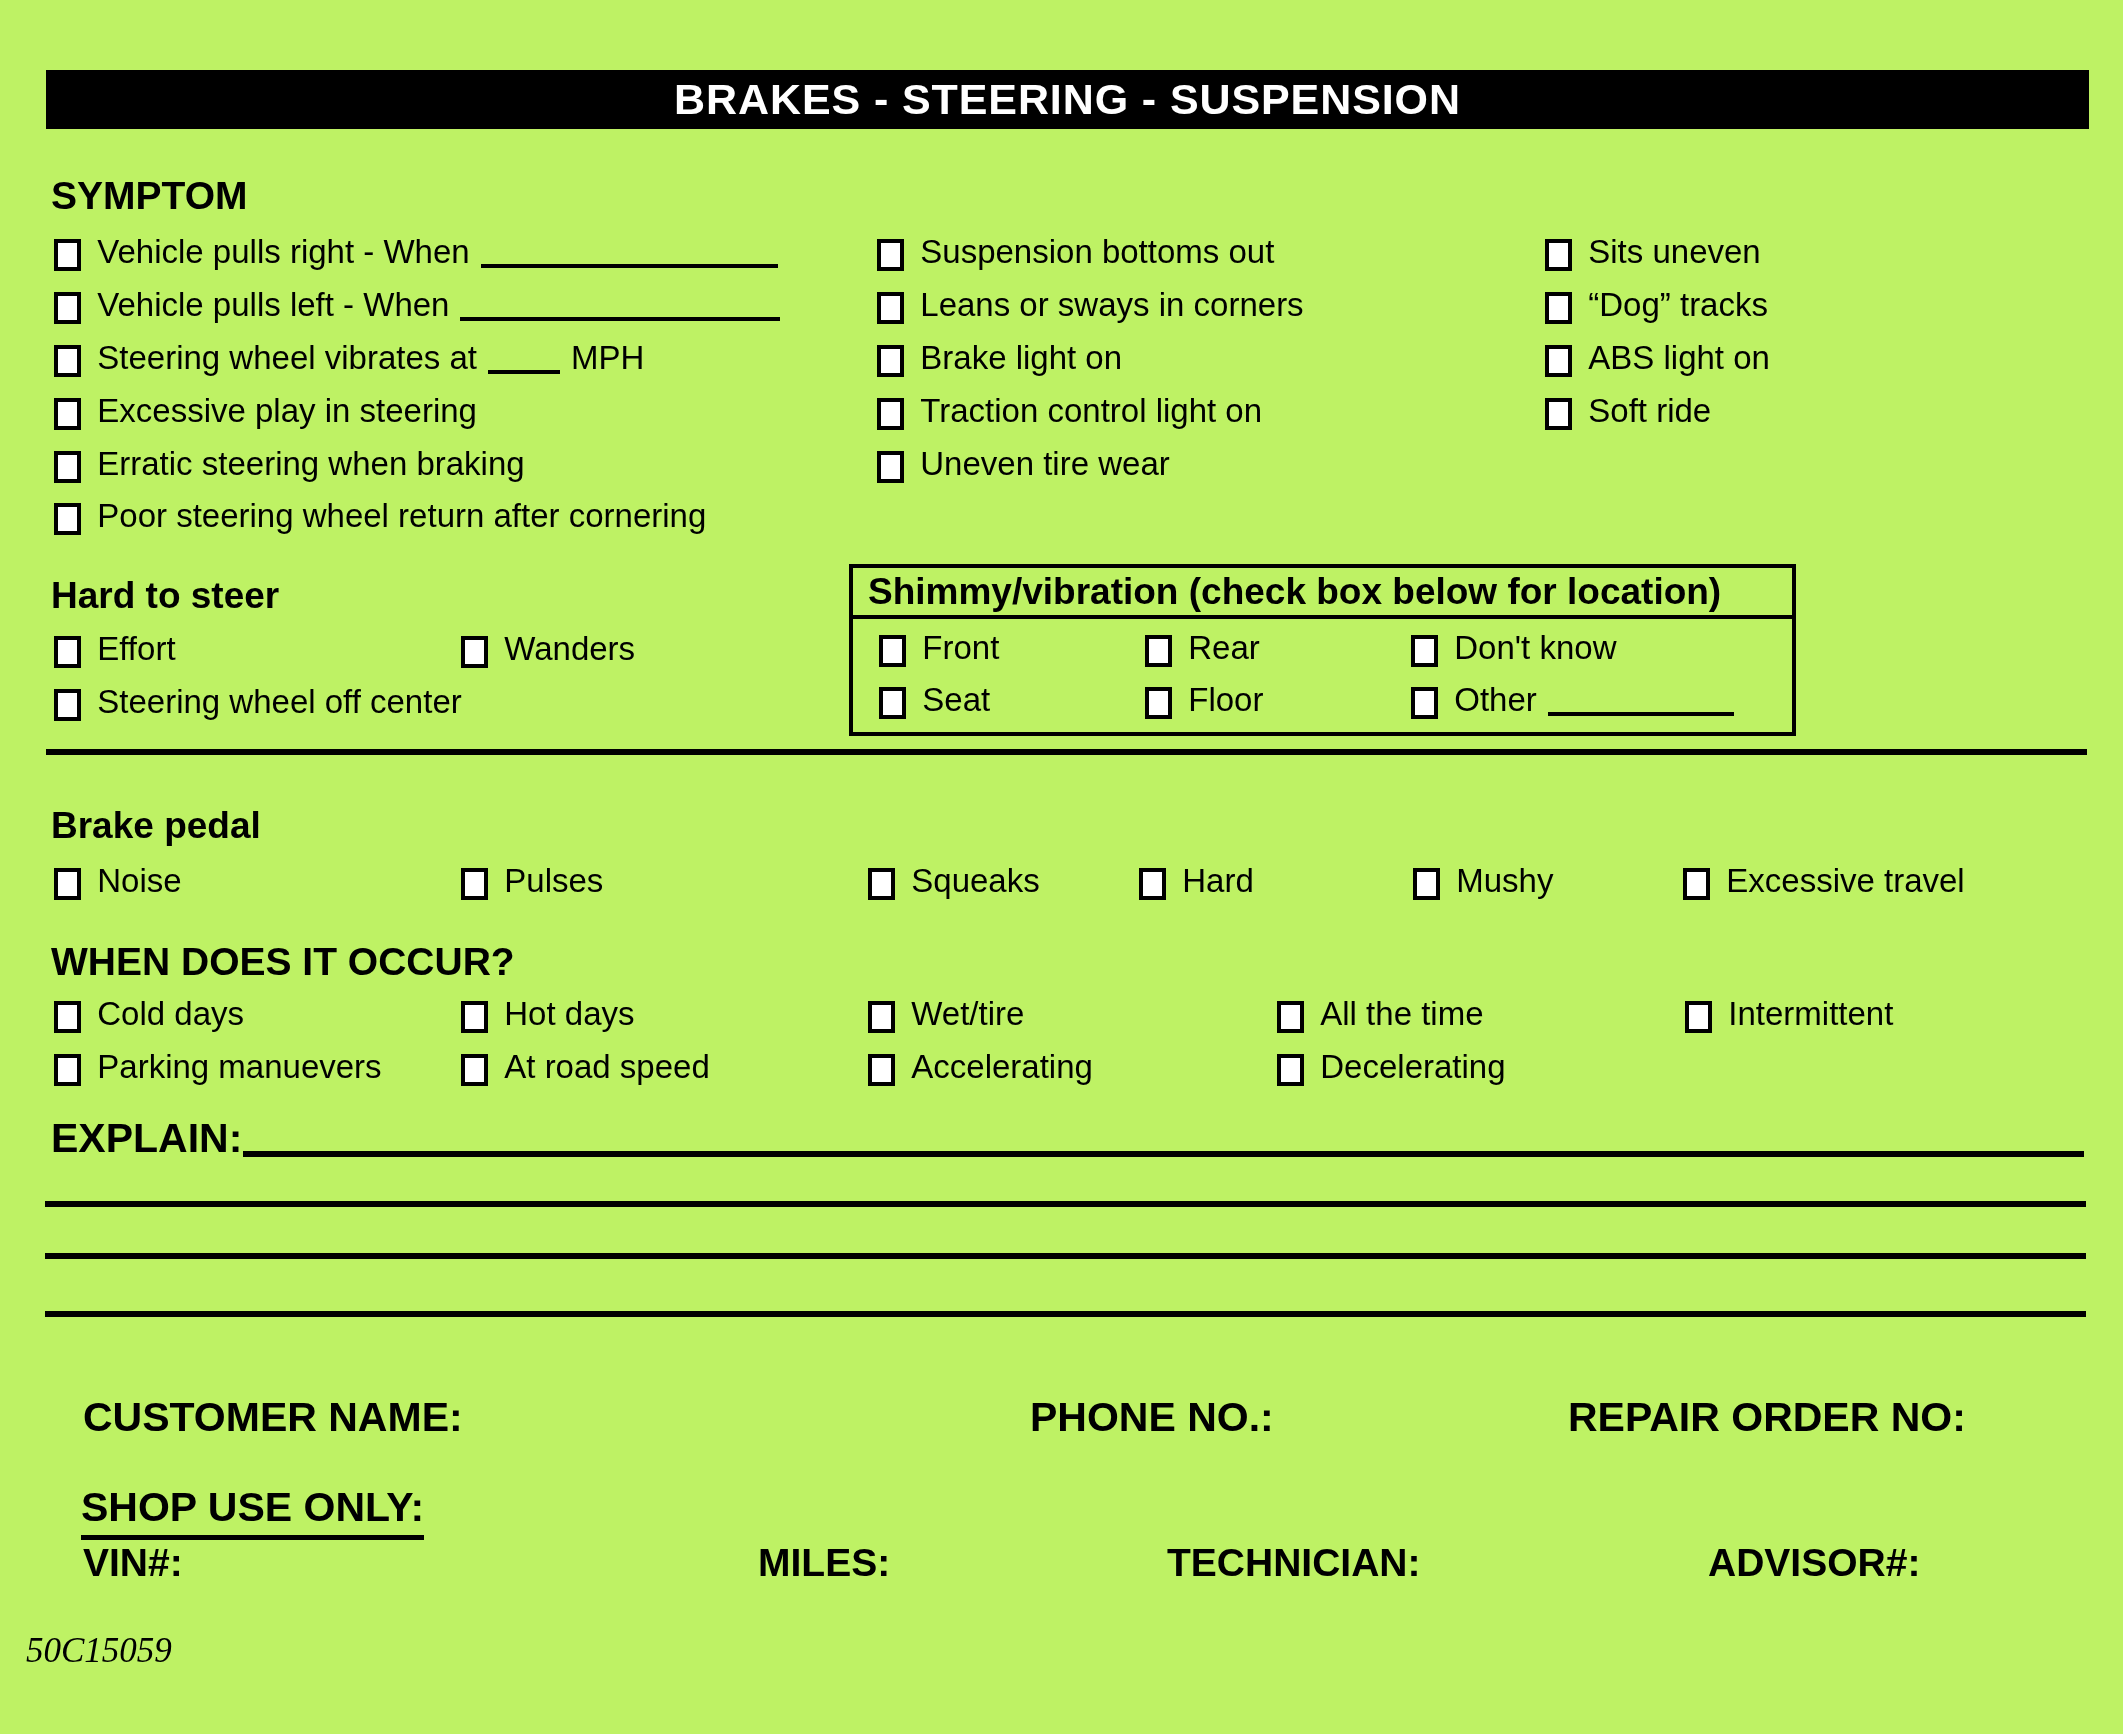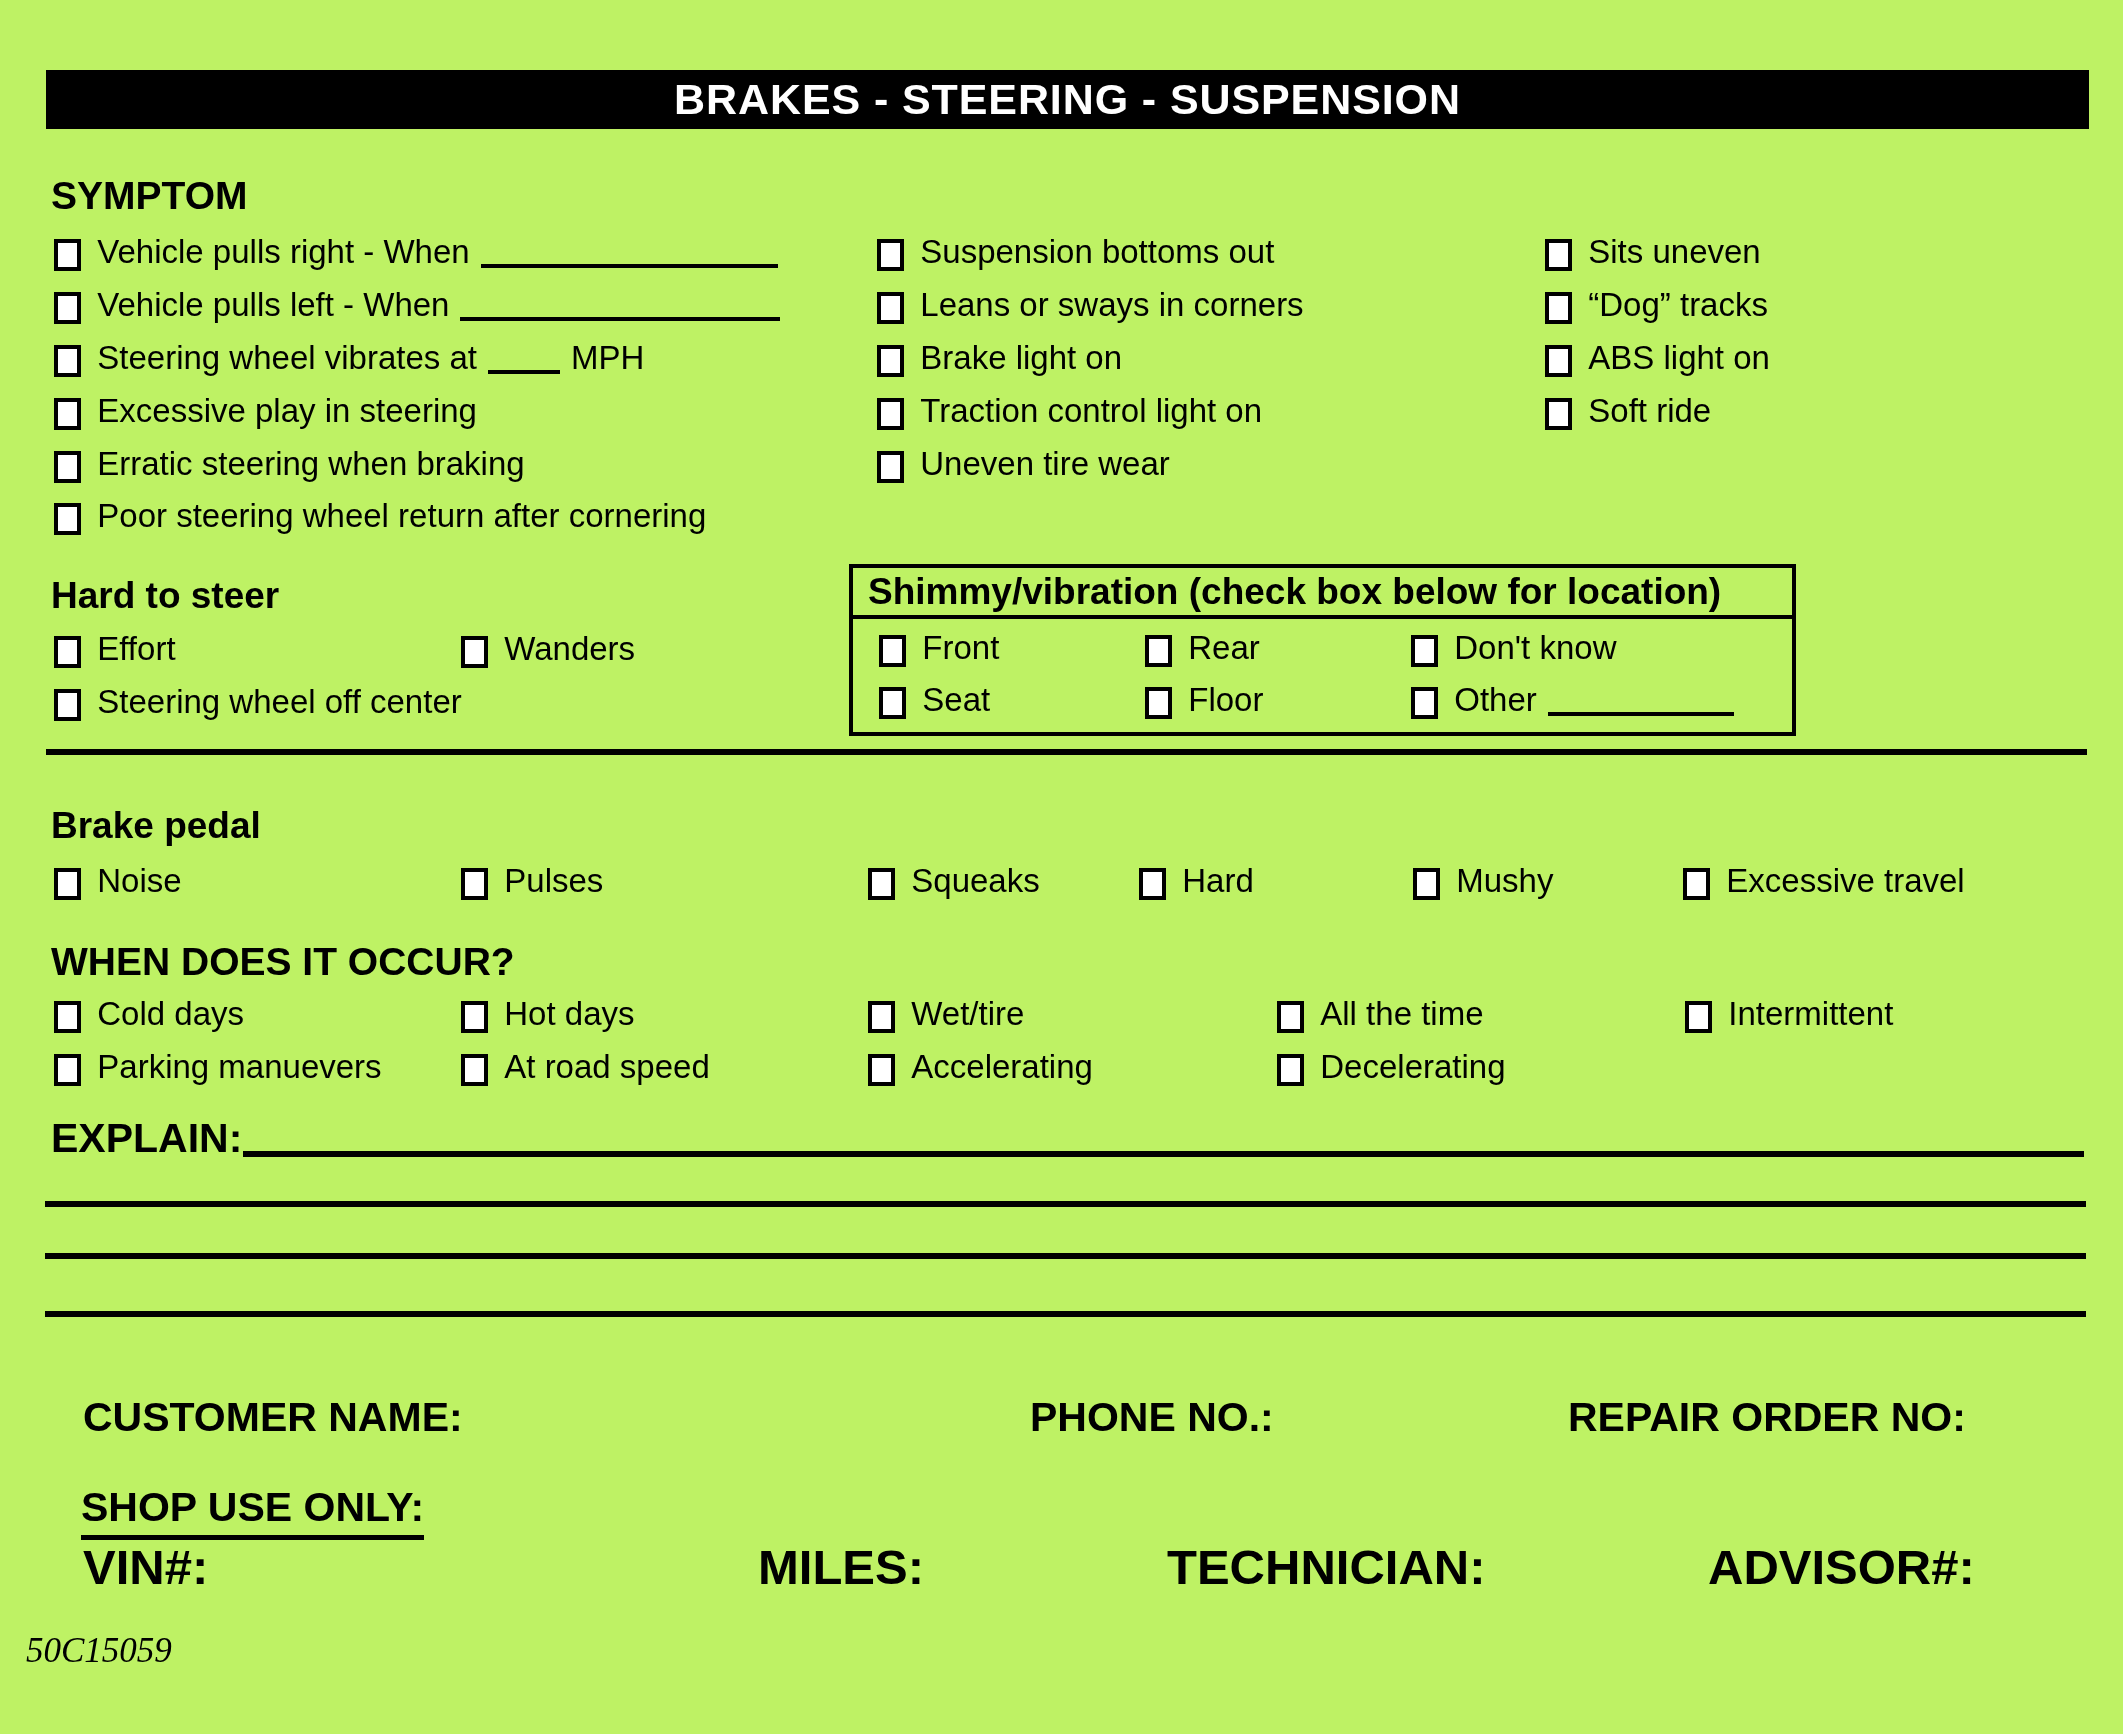--- a/index.html
+++ b/index.html
@@ -16,21 +16,21 @@
   .h2{position:absolute;font-weight:bold;font-size:37px;white-space:nowrap;line-height:1;}
   .item{position:absolute;display:flex;align-items:flex-end;height:41px;white-space:nowrap;}
   .box{width:18.6px;height:24px;border:4.6px solid #000;margin-right:16.7px;flex:none;background:#fff;}
   .lbl{font-size:33px;}
   .blank{height:32px;border-bottom:4.6px solid #000;margin-left:11px;align-self:flex-end;margin-bottom:2.8px;}
   .hline{position:absolute;height:5.6px;background:#000;}
   .shimmy{position:absolute;left:849px;top:564px;width:939px;height:164px;border:4.6px solid #000;}
   .shimmy-head{height:47px;border-bottom:4.6px solid #000;display:flex;align-items:center;padding-left:15px;}
   .shimmy-head span{font-weight:bold;font-size:37px;white-space:nowrap;}
   .flabel{position:absolute;font-weight:bold;font-size:41px;white-space:nowrap;line-height:1;}
-  .flabel2{position:absolute;font-weight:bold;font-size:49px;white-space:nowrap;line-height:1;}
+  .flabel2{position:absolute;font-weight:bold;font-size:39px;white-space:nowrap;line-height:1;}
   .underlined{border-bottom:5.6px solid #000;padding-bottom:6.5px;}
   .formnum{position:absolute;font-family:"Liberation Serif", serif;font-style:italic;font-size:35px;white-space:nowrap;line-height:1;}
 </style>
 </head>
 <body>
 
 <div class="page">
 
   <div class="titlebar">
     <span>BRAKES - STEERING - SUSPENSION</span>

